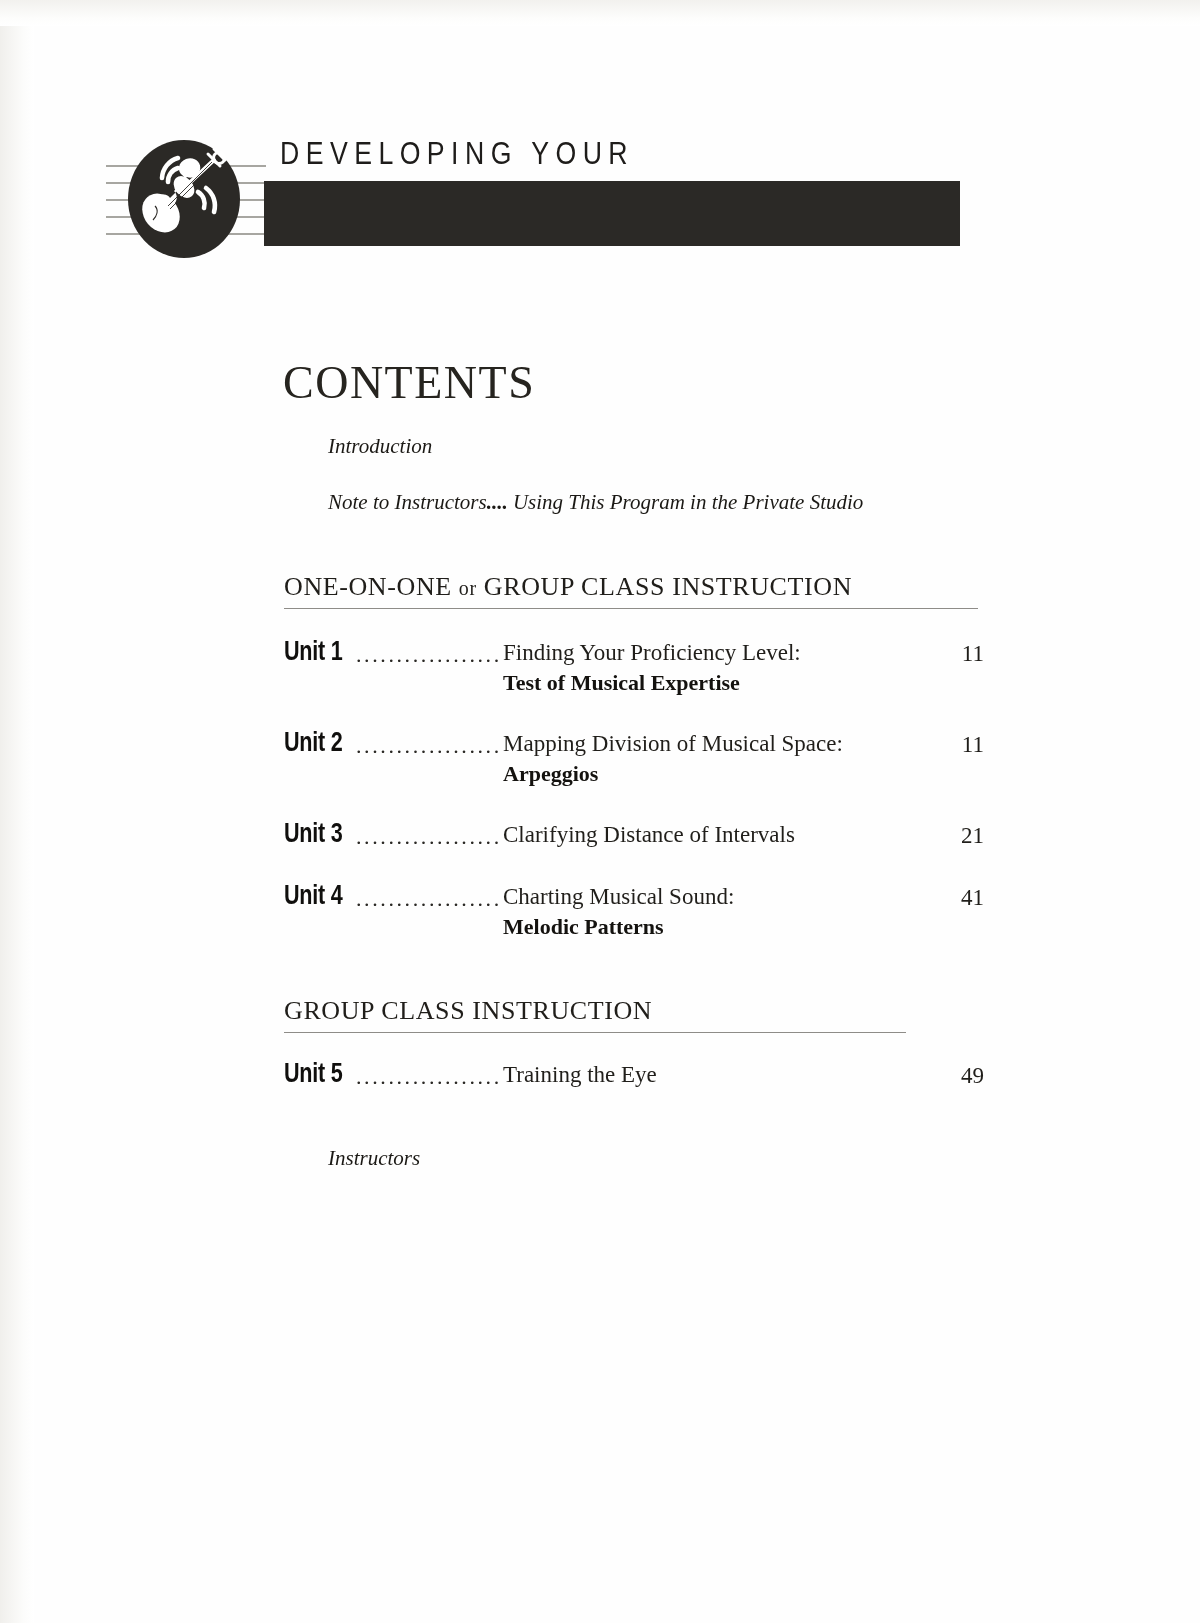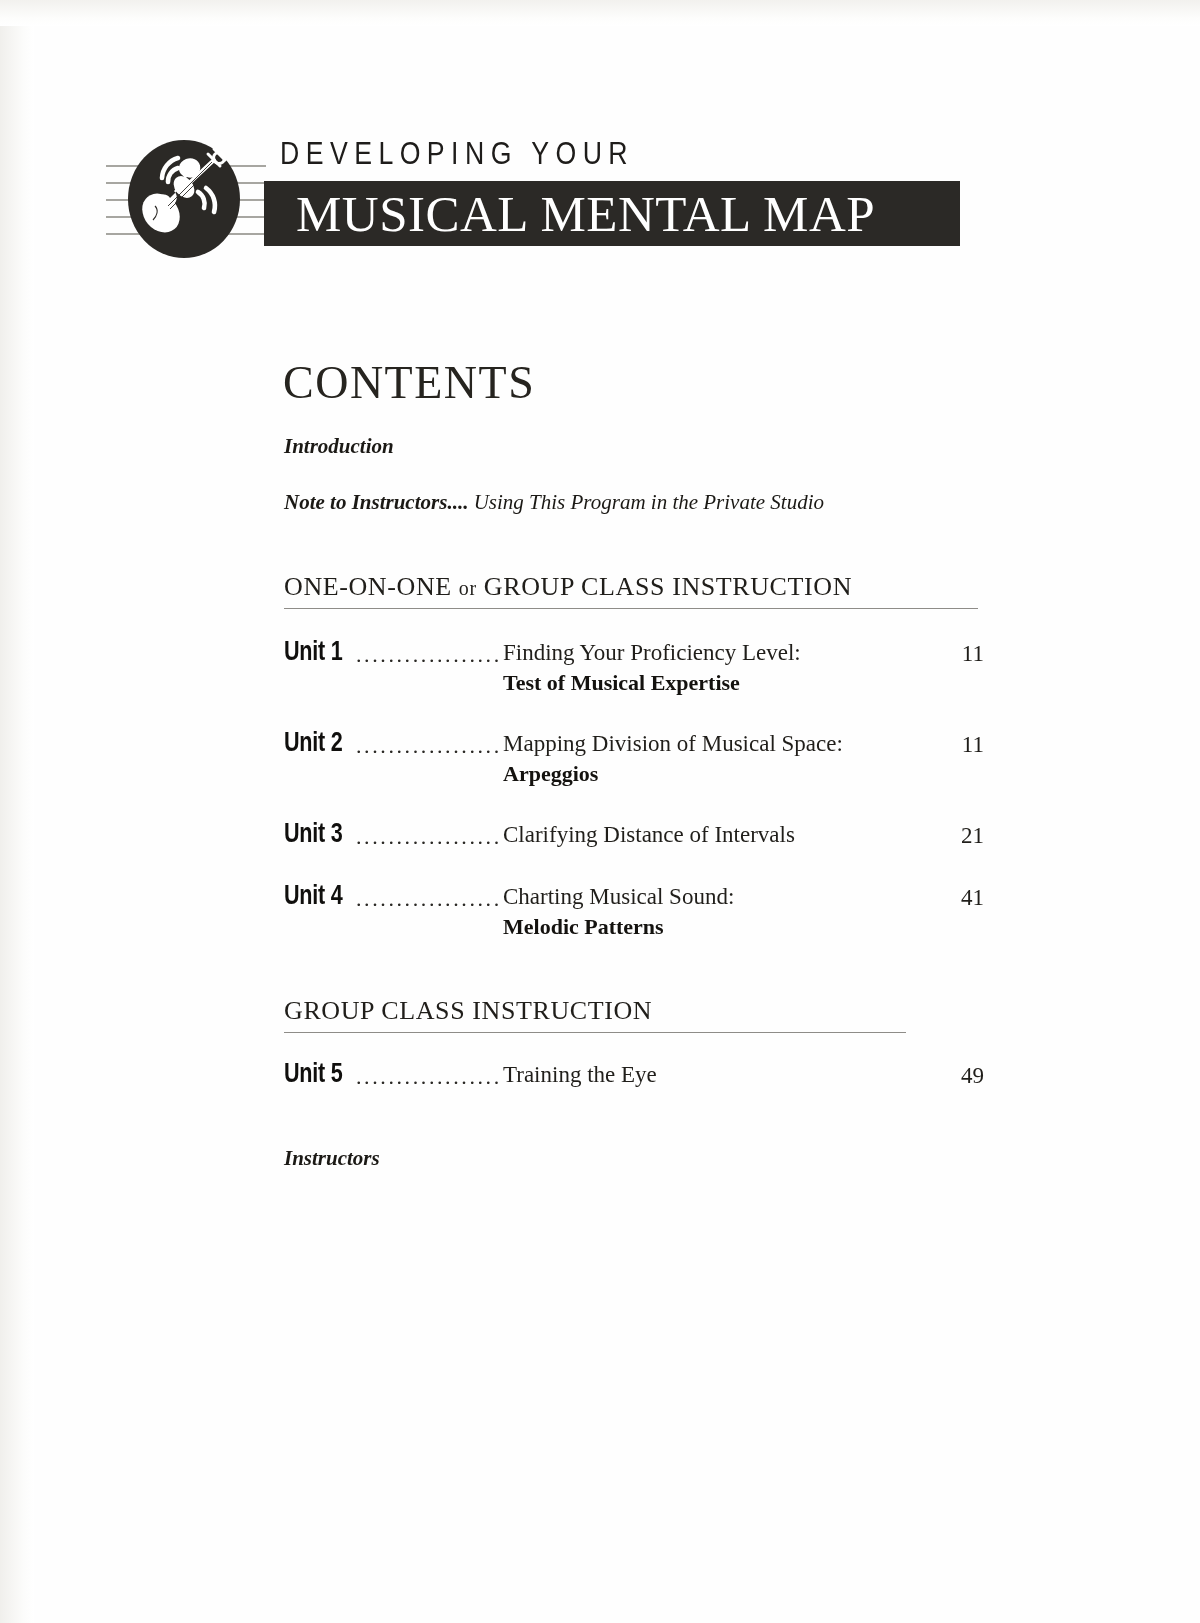--- a/index.html
+++ b/index.html
@@ -134,22 +134,23 @@
   .fm-refs  { top: 1146px; }
   .frontmatter-line {
     position: absolute;
     left: 0;
     font-size: 21px;
     font-style: italic;
     color: #1b1915;
     white-space: nowrap;
   }
   .fm-strong {
-    font-weight: bold;
+    font-weight: normal;
     font-style: italic;
+    margin-left: 44px;
   }
   .fm-dots {
     font-weight: bold;
     font-style: italic;
     letter-spacing: 0px;
   }
   .fm-rest {
     font-style: italic;
     font-weight: 400;
   }
@@ -293,21 +294,20 @@
         <path d="M70 52 A14 14 0 0 1 76 68"></path>
         <path d="M78 48 A22 22 0 0 1 86 72"></path>
       </g>
     </svg>
   </div>
 
   <div class="title-top">DEVELOPING YOUR</div>
 
   <div class="title-bar"></div>
 
-  <div class="title-main">MUSICAL MENTAL MAP</div>
 </div>
 
 <div class="contents-heading">CONTENTS</div>
 
 <div class="frontmatter fm-intro">
   <div class="frontmatter-line">
     <span class="fm-strong">Introduction</span>
   </div>
 </div>
 

